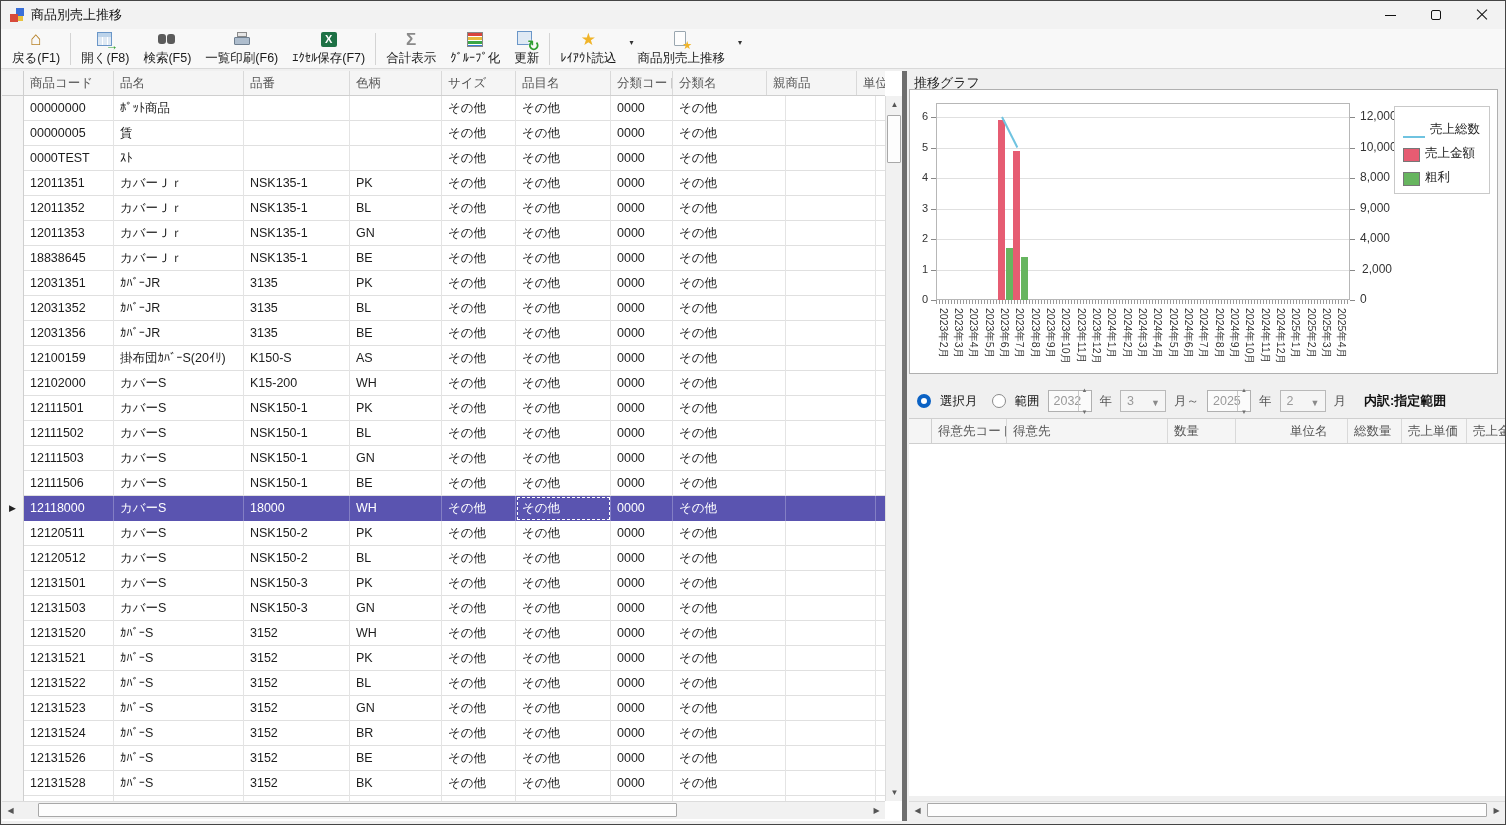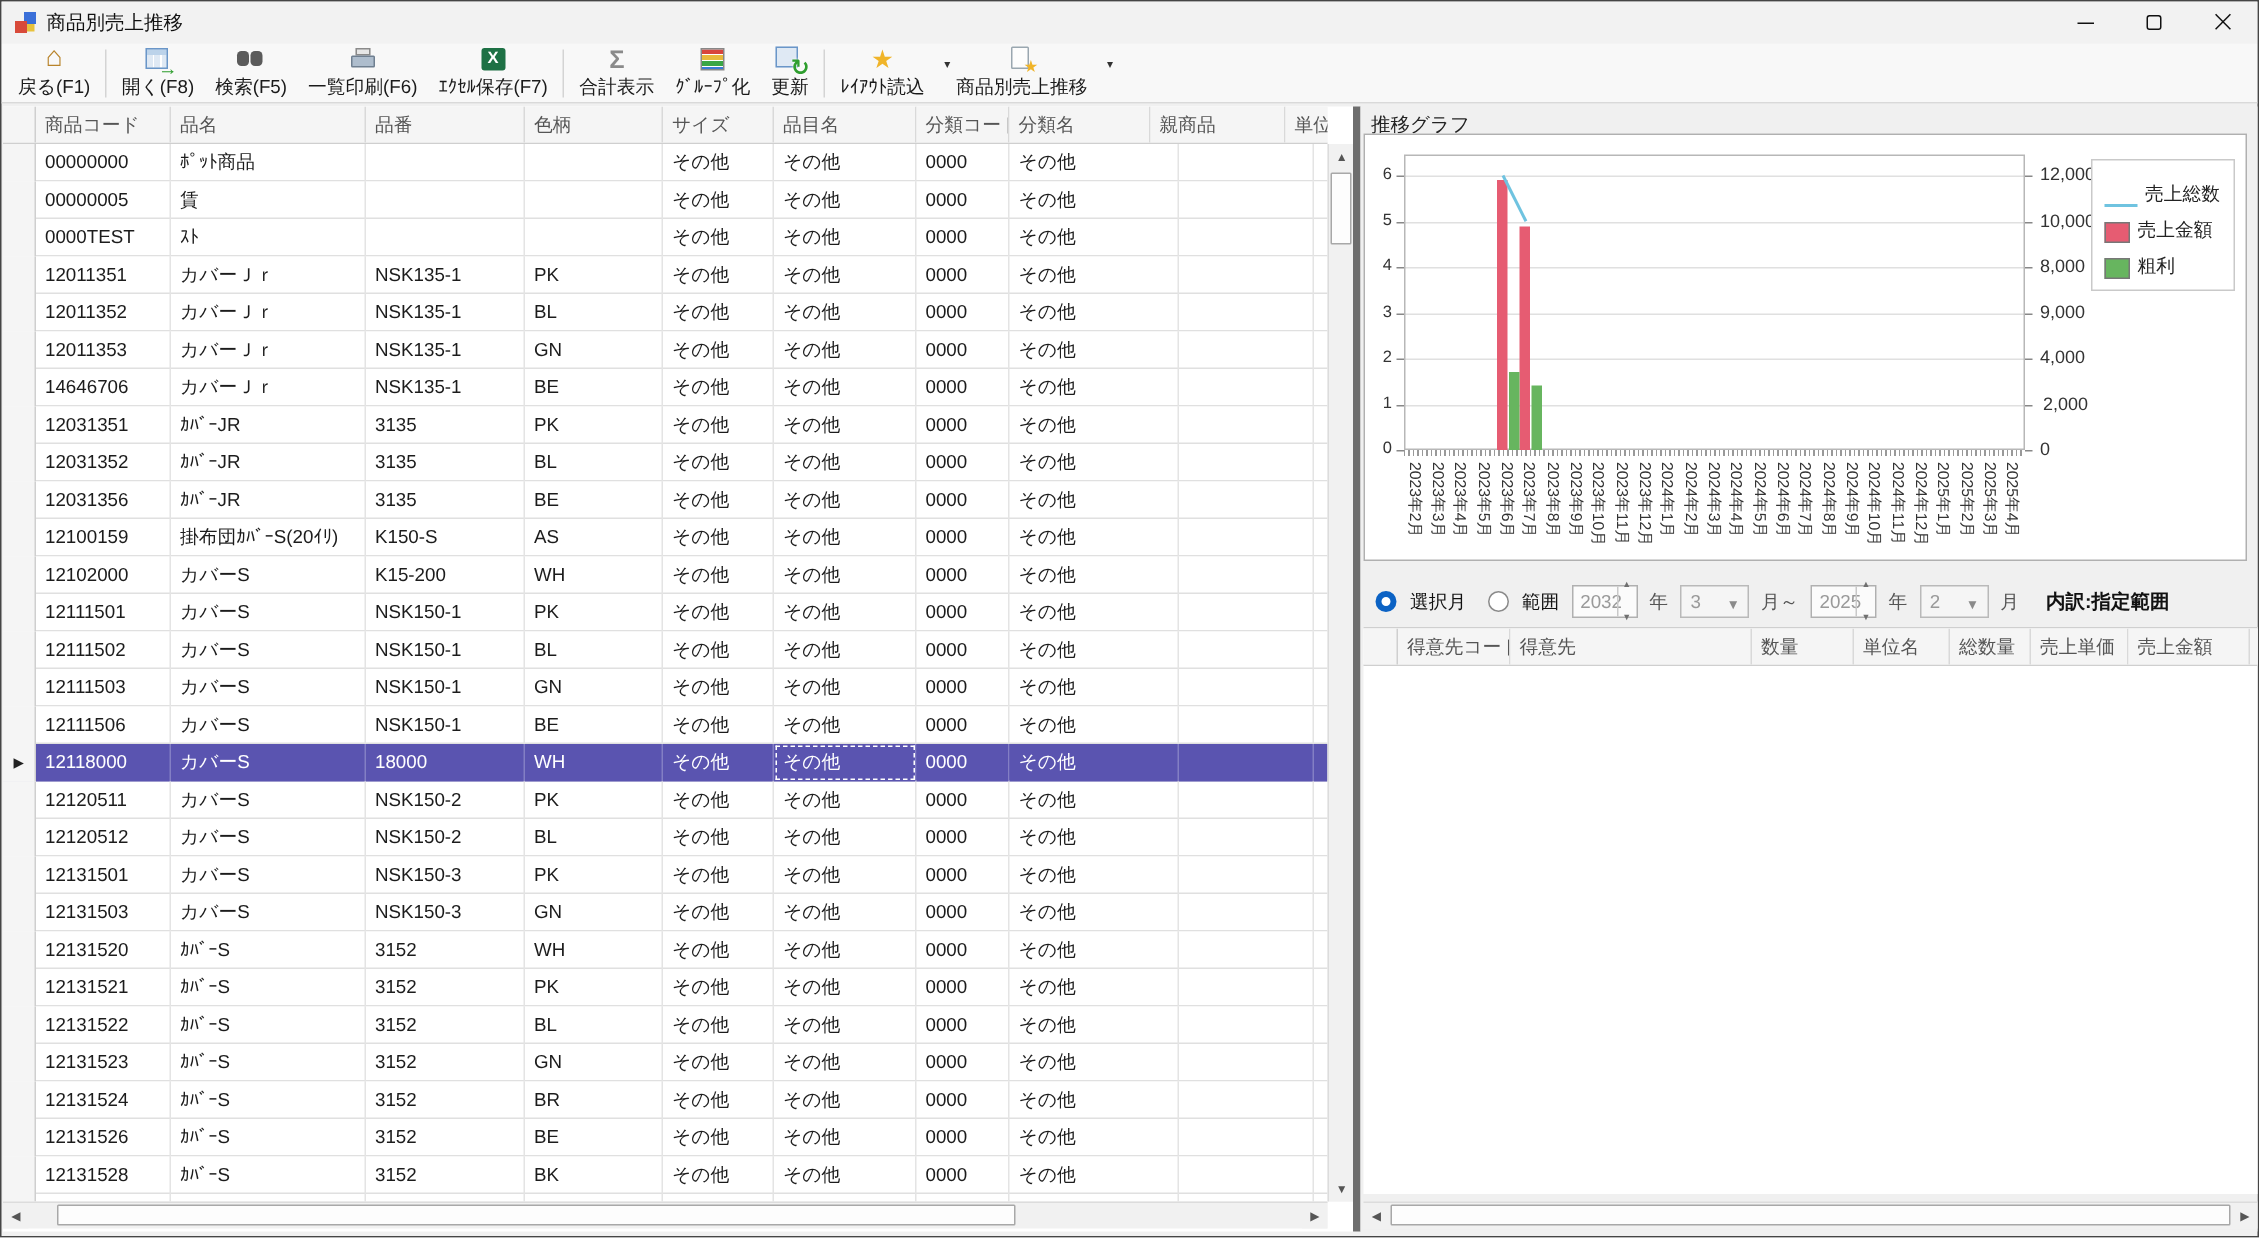--- a/index.html
+++ b/index.html
@@ -309,21 +309,21 @@
           <div class="g-cell" style="width: 92px;">GN</div>
           <div class="g-cell" style="width: 74px;">その他</div>
           <div class="g-cell" style="width: 95px;">その他</div>
           <div class="g-cell" style="width: 62px;">0000</div>
           <div class="g-cell" style="width: 113px;">その他</div>
           <div class="g-cell" style="width: 90px;"></div>
           <div class="g-cell" style="width: 30px;"></div>
         </div>
         <div class="g-row">
           <div class="g-gutter"></div>
-          <div class="g-cell" style="width: 90px;">14646706</div>
+          <div class="g-cell" style="width: 90px;">18838645</div>
           <div class="g-cell" style="width: 130px;">カバーＪｒ</div>
           <div class="g-cell" style="width: 106px;">NSK135-1</div>
           <div class="g-cell" style="width: 92px;">BE</div>
           <div class="g-cell" style="width: 74px;">その他</div>
           <div class="g-cell" style="width: 95px;">その他</div>
           <div class="g-cell" style="width: 62px;">0000</div>
           <div class="g-cell" style="width: 113px;">その他</div>
           <div class="g-cell" style="width: 90px;"></div>
           <div class="g-cell" style="width: 30px;"></div>
         </div>
@@ -741,21 +741,21 @@
       <span class="ctrl-lbl">月</span>
       <span class="breakdown">内訳:指定範囲</span>
     </div>
 
     <div class="detail-grid">
       <div class="d-header" id="detailHeader">
           <div class="g-gutter" style="width: 23px;"></div>
           <div class="g-h-cell" style="width: 75px;">得意先コード</div>
           <div class="g-h-cell" style="width: 161px;">得意先</div>
           <div class="g-h-cell" style="width: 68px;">数量</div>
-          <div class="g-h-cell" style="width: 64px;">単位名</div>
+          <div class="g-h-cell" style="width: 64px; margin-left: 48px;">単位名</div>
           <div class="g-h-cell" style="width: 54px;">総数量</div>
           <div class="g-h-cell" style="width: 65px;">売上単価</div>
           <div class="g-h-cell" style="width: 81px;">売上金額</div>
           <div class="g-h-cell" style="width: 60px;"></div>
         </div>
     </div>
 
     <div class="sb-h" style="left:2px; top:730px; width:596px;">
       <div class="sb-btn" style="left:0;">◀</div>
       <div class="sb-thumb" style="left:18px; top:1px; right:18px; height:14px;"></div>

